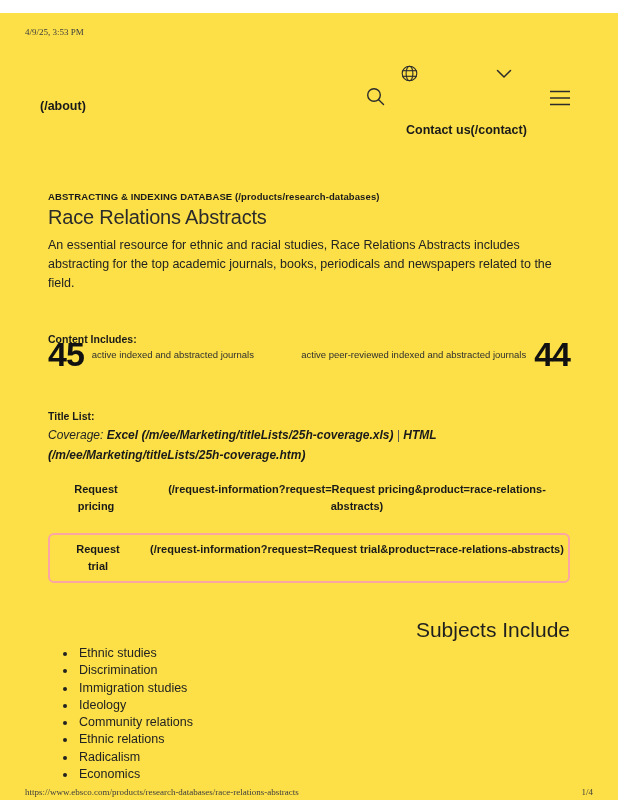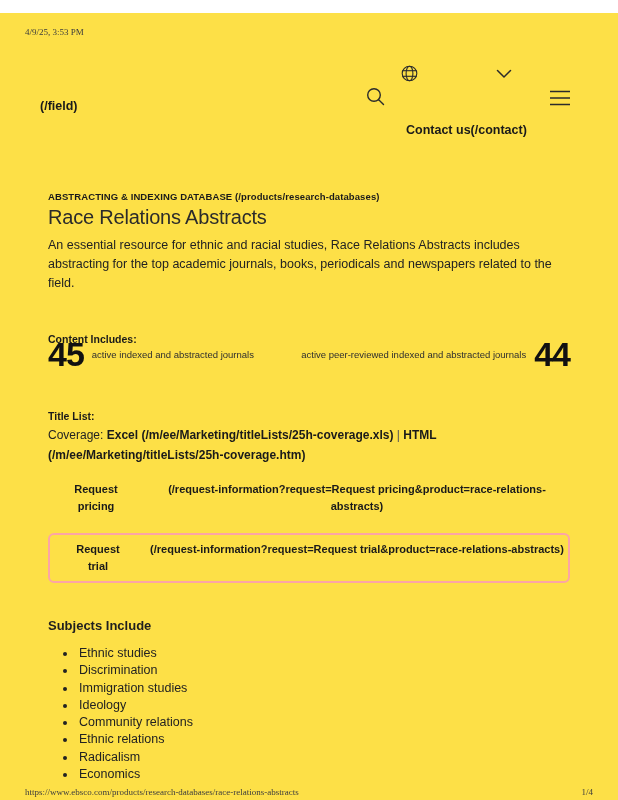--- a/index.html
+++ b/index.html
@@ -89,20 +89,21 @@
     font-size: 9.5px;
     color: #2e2e2e;
     white-space: nowrap;
   }
   .title-list { top: 397px; }
   .coverage {
     top: 413px;
     font-size: 12px;
     line-height: 19.5px;
     color: #222222;
+    font-style: italic;
   }
   .coverage b { font-weight: 700; color: #1a1a1a; }
   .coverage .sep { font-weight: 400; color: #555; }
 
   .request-row {
     display: flex;
     align-items: flex-start;
     font-size: 11px;
     font-weight: 700;
     color: #1a1a1a;
@@ -123,23 +124,24 @@
   }
   .req-url {
     flex: 1;
     text-align: center;
     word-break: normal;
     overflow-wrap: break-word;
   }
 
   .subjects-title {
     top: 605px;
-    font-size: 13px;
-    font-weight: 700;
+    font-size: 21px;
+    font-weight: 400;
     color: #1f1f1f;
+    text-align: right;
   }
   .subjects-list { top: 632px; }
   .subjects-list ul {
     margin-left: 29px;
     list-style: disc;
   }
   .subjects-list li {
     font-size: 12.5px;
     line-height: 17.3px;
     color: #222222;
@@ -175,21 +177,21 @@
     </svg>
   </span>
   <span class="icon-abs" style="left:550px; top:77px;">
     <svg width="20" height="16" viewBox="0 0 20 16" fill="none" stroke="#2b2b2b" stroke-width="1.5">
       <line x1="0" y1="1.5" x2="20" y2="1.5"></line>
       <line x1="0" y1="8" x2="20" y2="8"></line>
       <line x1="0" y1="14.5" x2="20" y2="14.5"></line>
     </svg>
   </span>
 
-  <div class="nav-link about-link">(/field)</div>
+  <div class="nav-link about-link">(/about)</div>
   <div class="nav-link contact-link">Contact us(/contact)</div>
 
   <div class="col eyebrow">ABSTRACTING &amp; INDEXING DATABASE (/products/research-databases)</div>
 
   <h1 class="col page-title">Race Relations Abstracts</h1>
 
   <p class="col description">An essential resource for ethnic and racial studies, Race Relations Abstracts includes abstracting for the top academic journals, books, periodicals and newspapers related to the field.</p>
 
   <div class="col section-label content-includes">Content Includes:</div>
 

